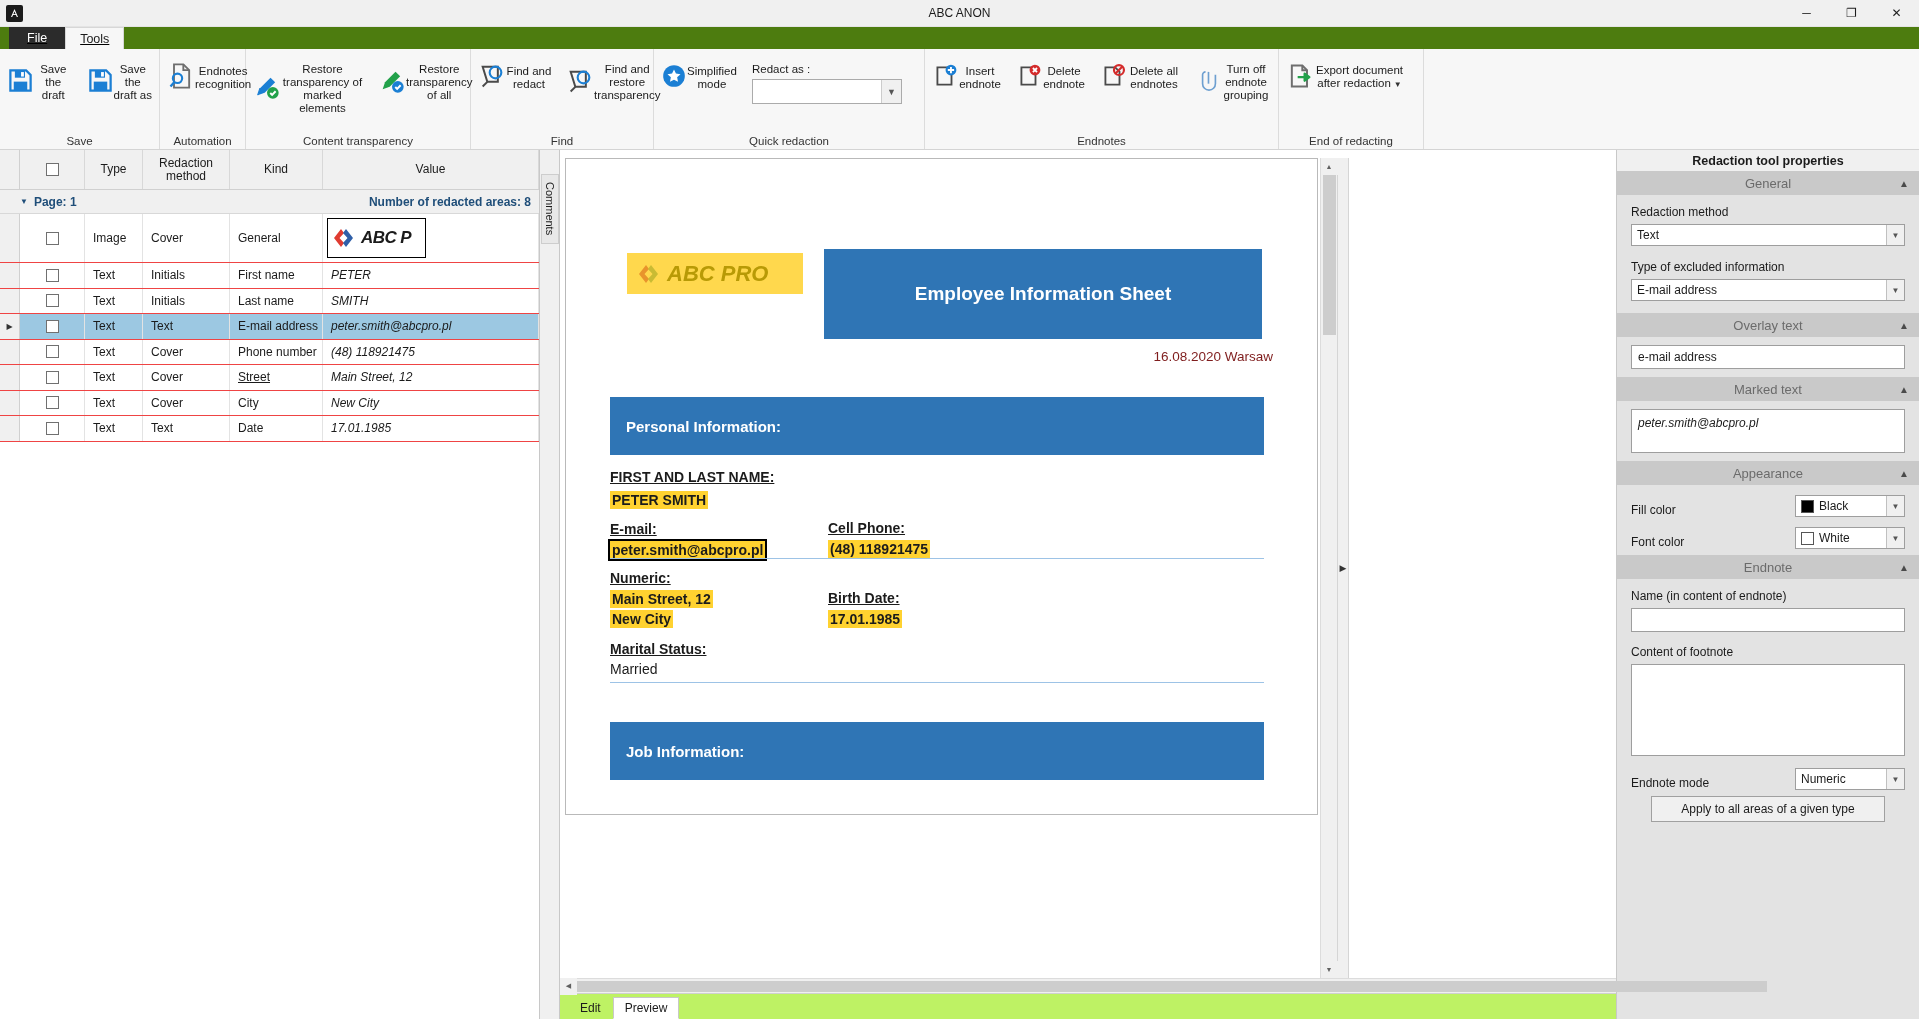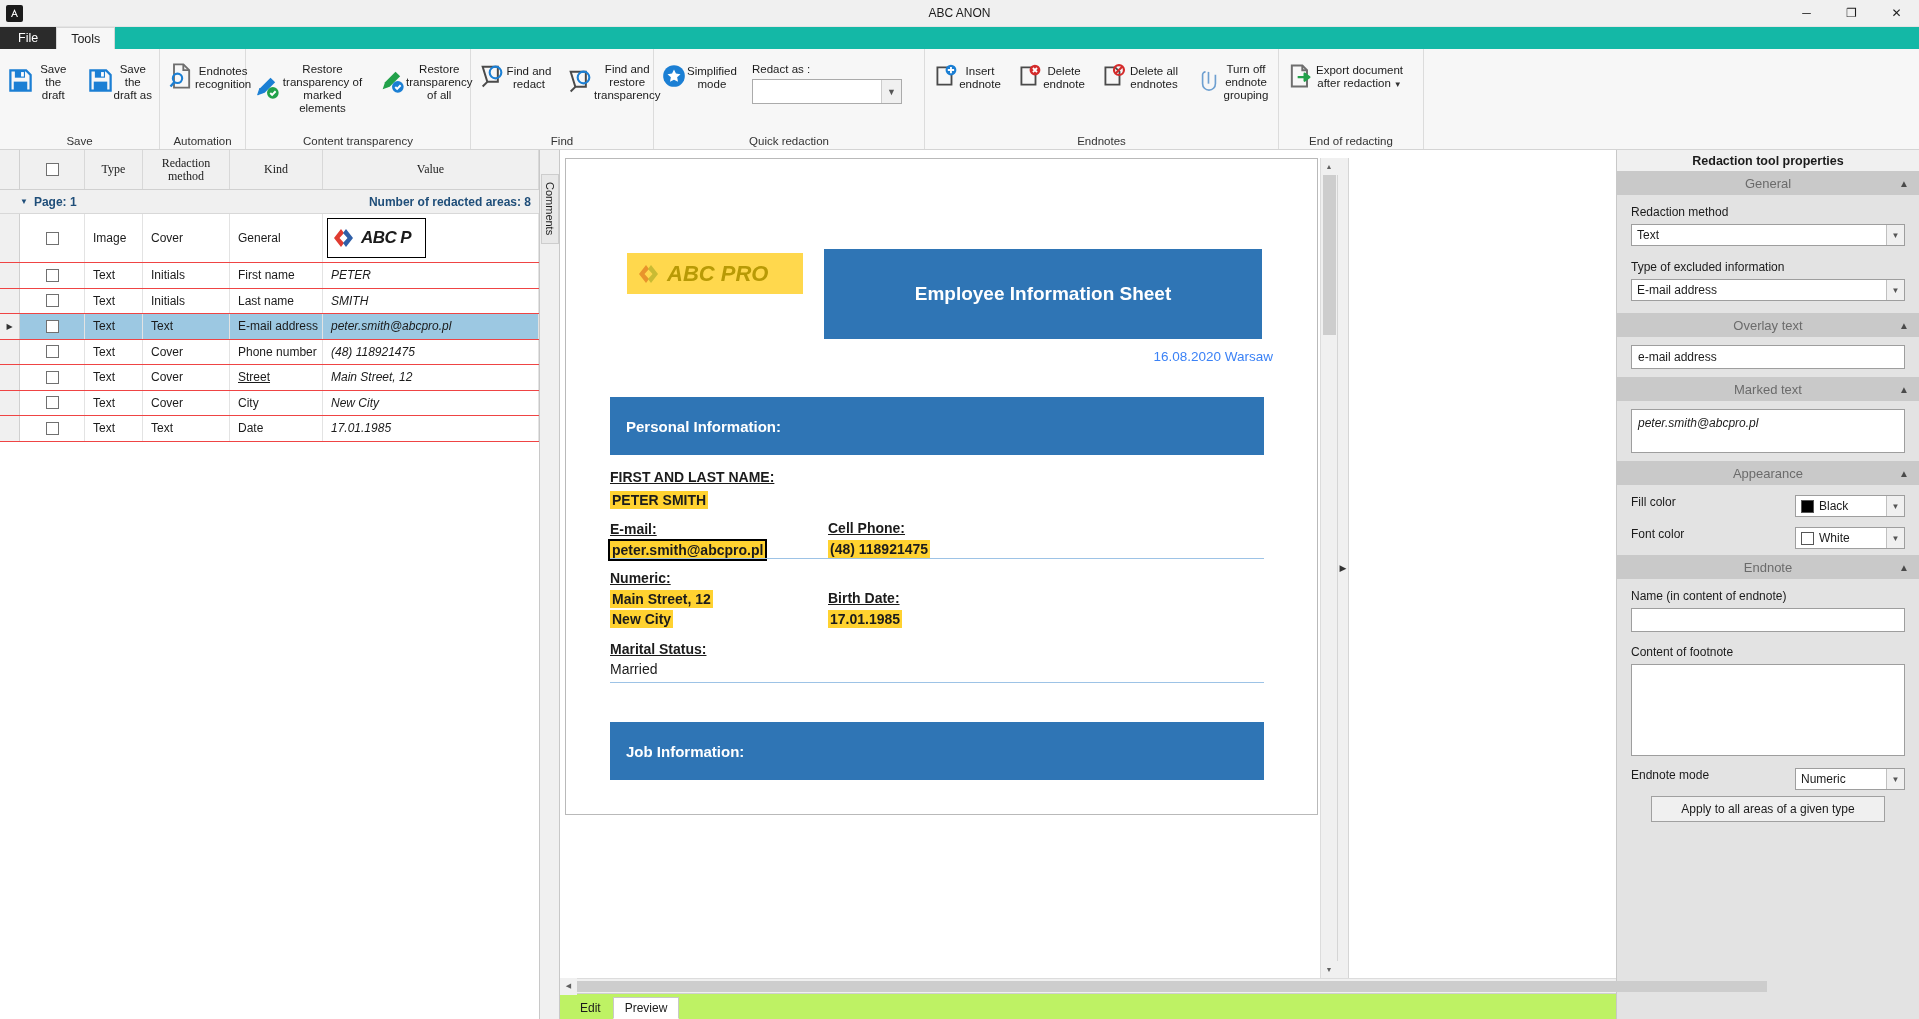--- a/index.html
+++ b/index.html
@@ -31,24 +31,25 @@
   }
   #win-buttons { margin-left: auto; display: flex; height: 100%; }
   .win-btn {
     width: 45px; height: 100%;
     display: flex; align-items: center; justify-content: center;
     font-size: 12px; color: #1b1b1b;
   }
 
   
   #tabstrip {
-    height: 22px; background: #14b8a6;
+    height: 22px; background: #4d7c0f;
     display: flex; align-items: flex-end;
-    padding-left: 0px;
+    padding-left: 9px;
     position: relative;
+    text-decoration: underline;
   }
   .rb-tab {
     height: 22px; padding: 0 14px;
     display: flex; align-items: center;
     font-size: 12.5px;
   }
   .rb-tab.file { background: #2b2b2b; color: #fff; padding: 0 18px; }
   .rb-tab.active {
     background: #f7f7f7; color: #1b1b1b;
     border: 1px solid #d7d7d7; border-bottom: none;
@@ -116,21 +117,21 @@
   }
   #grid-header {
     display: flex; height: 40px;
     background: #f0f0f0; border-bottom: 1px solid #d0d0d0;
   }
   .gh-indicator { width: 20px; border-right: 1px solid #d0d0d0; background:#f0f0f0;}
   .gh-cell {
     display: flex; align-items: center; justify-content: center;
     font-size: 12px; color: #1b1b1b;
     border-right: 1px solid #d8d8d8;
-    text-align: center; line-height: 13px; font-family: Liberation Serif, serif;
+    text-align: center; line-height: 13px;
   }
   .cb {
     width: 13px; height: 13px; border: 1px solid #707070;
     background: #fff; display: inline-block;
   }
   #group-row {
     display: flex; align-items: center;
     height: 24px; background: #f0f0f0;
     border-bottom: 1px solid #d8d8d8;
     font-size: 12px; font-weight: bold; color: #1f4e79;
@@ -202,21 +203,21 @@
   }
   .doc-title-bar {
     position: absolute; left: 258px; top: 90px;
     width: 438px; height: 90px;
     background: #2f75b5;
     display: flex; align-items: center; justify-content: center;
     color: #fff; font-size: 19px; font-weight: bold;
   }
   .doc-date {
     position: absolute; right: 44px; top: 190px;
-    font-size: 13.5px; color: #3b82f6;
+    font-size: 13.5px; color: #7f1d1d;
   }
   .doc-section {
     position: absolute; left: 44px; width: 654px;
     height: 58px; background: #2f75b5;
     display: flex; align-items: center; padding-left: 16px;
     color: #fff; font-size: 15px; font-weight: bold;
   }
   .doc-lbl {
     position: absolute; font-size: 14px; color: #1b1b1b;
     font-weight: bold; text-decoration: underline;
@@ -309,21 +310,21 @@
   .rp-input {
     height: 24px; background: #fff; border: 1px solid #9e9e9e;
     display: flex; align-items: center;
     font-size: 12px; padding-left: 6px; color: #1b1b1b;
   }
   .rp-textarea {
     background: #fff; border: 1px solid #9e9e9e;
     font-size: 12px; padding: 6px; color: #1b1b1b;
     font-style: italic;
   }
-  .rp-row { display: flex; align-items: flex-start; margin-bottom: 10px; }
+  .rp-row { display: flex; align-items: flex-end; margin-bottom: 10px; }
   .rp-row .rp-label { margin-bottom: 0; flex: 1; }
   .rp-row .rp-combo { width: 110px; }
   .swatch {
     width: 13px; height: 13px; border: 1px solid #555;
     margin-right: 5px; flex: 0 0 auto;
   }
   .rp-button {
     background: #f0f0f0; border: 1px solid #a0a0a0;
     height: 26px; display: flex; align-items: center; justify-content: center;
     font-size: 12px; color: #1b1b1b; margin: 6px 20px 0 20px;

